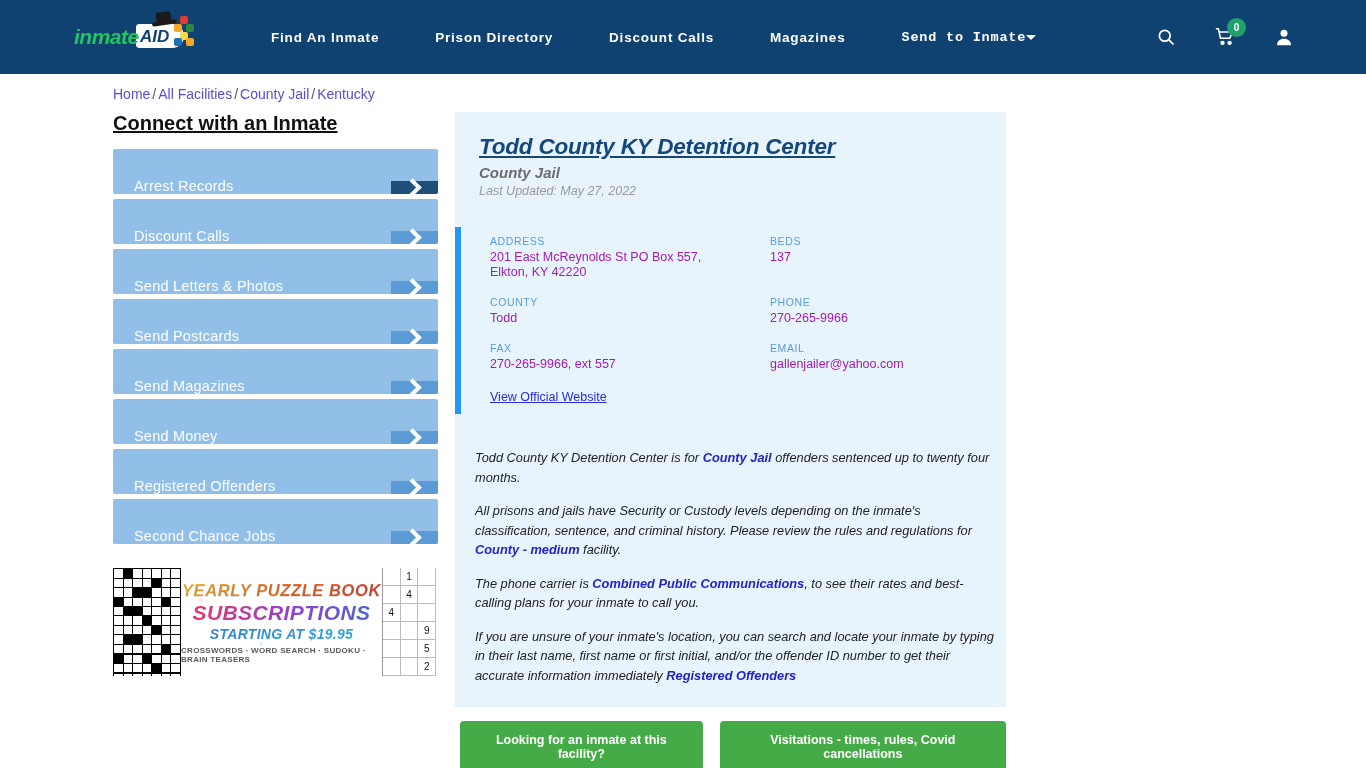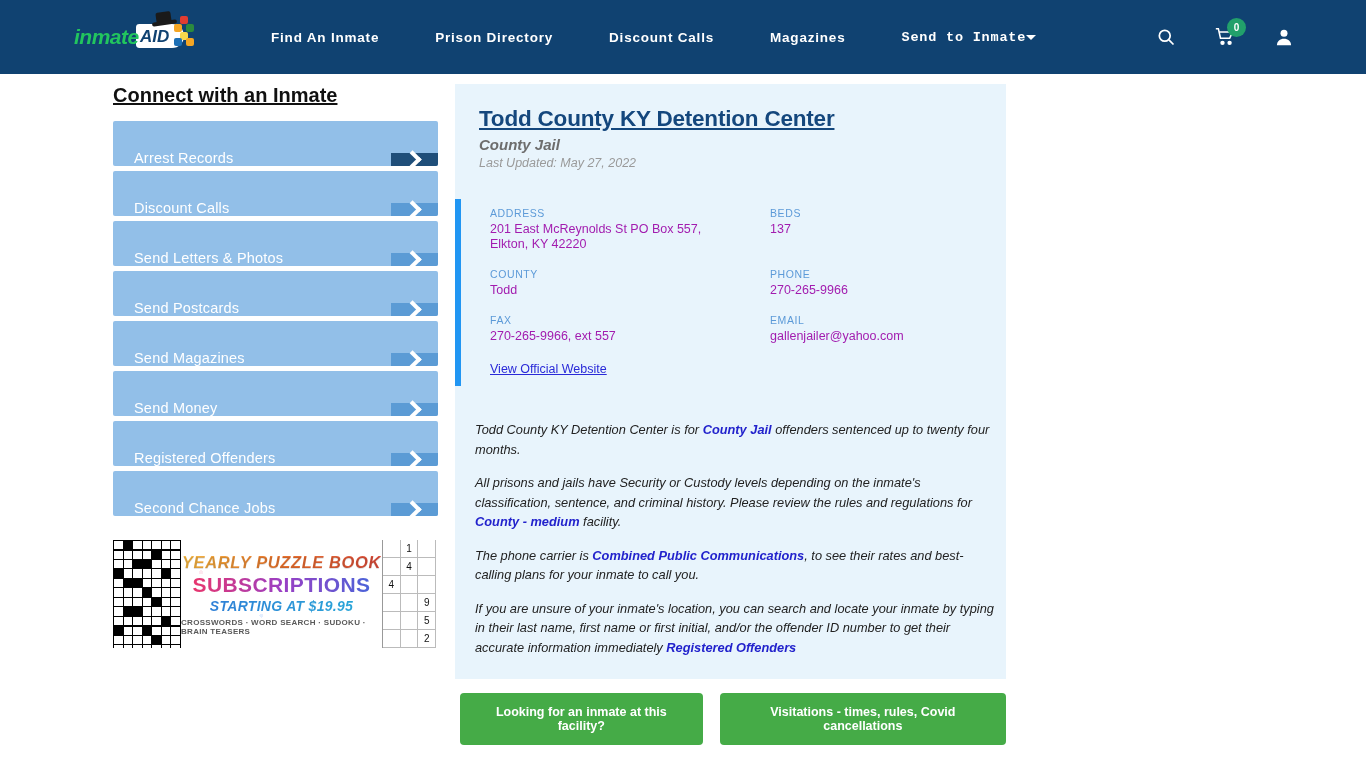--- a/index.html
+++ b/index.html
@@ -134,21 +134,21 @@
       #fff;
   }
   .ad-l1 {
     font-size: 16.5px; font-weight: bold; font-style: italic;
     letter-spacing: 0.6px;
     background: linear-gradient(90deg,#f5b942,#e8732f,#d94a3a);
     -webkit-background-clip: text; background-clip: text; color: transparent;
     text-shadow: 0 1px 0 rgba(0,0,0,0.12);
   }
   .ad-l2 {
-    font-size: 21px; font-weight: bold; 
+    font-size: 21px; font-weight: bold; font-style: italic;
     letter-spacing: 0.4px;
     background: linear-gradient(90deg,#e8356d,#9b3fc4,#4b63d8);
     -webkit-background-clip: text; background-clip: text; color: transparent;
   }
   .ad-l3 {
     font-size: 14px; font-weight: bold; font-style: italic;
     letter-spacing: 0.3px;
     background: linear-gradient(90deg,#2f7fd6,#2aa5d8);
     -webkit-background-clip: text; background-clip: text; color: transparent;
   }
@@ -166,21 +166,21 @@
     font-size: 10px; color: #111; display: flex;
     align-items: center; justify-content: center; font-weight: 500;
   }
 
   
   .main { margin-left: 17px; width: 551px; }
   .panel { background: #e8f4fc; padding: 22px 0 0 0; }
   .panel-head { padding: 0 24px; }
   .fac-title {
     font-size: 22.5px; font-weight: bold; color: #14477d;
-    text-decoration: underline; cursor: pointer; letter-spacing: -0.2px;
+    text-decoration: underline; cursor: pointer; letter-spacing: -0.2px; font-style: italic;
   }
   .fac-type {
     font-size: 15px; font-weight: bold; font-style: italic;
     color: #6d6d6d; margin-top: 4px;
   }
   .fac-upd {
     font-size: 12.5px; font-style: italic; color: #9a9a9a; margin-top: 3px;
   }
 
   .info-block {
@@ -266,20 +266,23 @@
       <svg width="20" height="20" viewBox="0 0 24 24" fill="#ffffff">
         <circle cx="12" cy="7.5" r="4.2"></circle>
         <path d="M3.5 22c0-5 3.8-8 8.5-8s8.5 3 8.5 8z"></path>
       </svg>
     </div>
   </div>
 </div>
 
 <div class="page">
 
+  <div class="breadcrumb">
+    <a>Home</a><span class="sep">/</span><a>All Facilities</a><span class="sep">/</span><a>County Jail</a><span class="sep">/</span><a>Kentucky</a>
+  </div>
 
   <div class="content">
 
     <div class="sidebar">
       <div class="sidebar-title">Connect with an Inmate</div>
 
       <div class="side-item active">
         <div class="lbl">Arrest Records</div>
         <div class="side-arrow">
             <span class="chev"></span>

